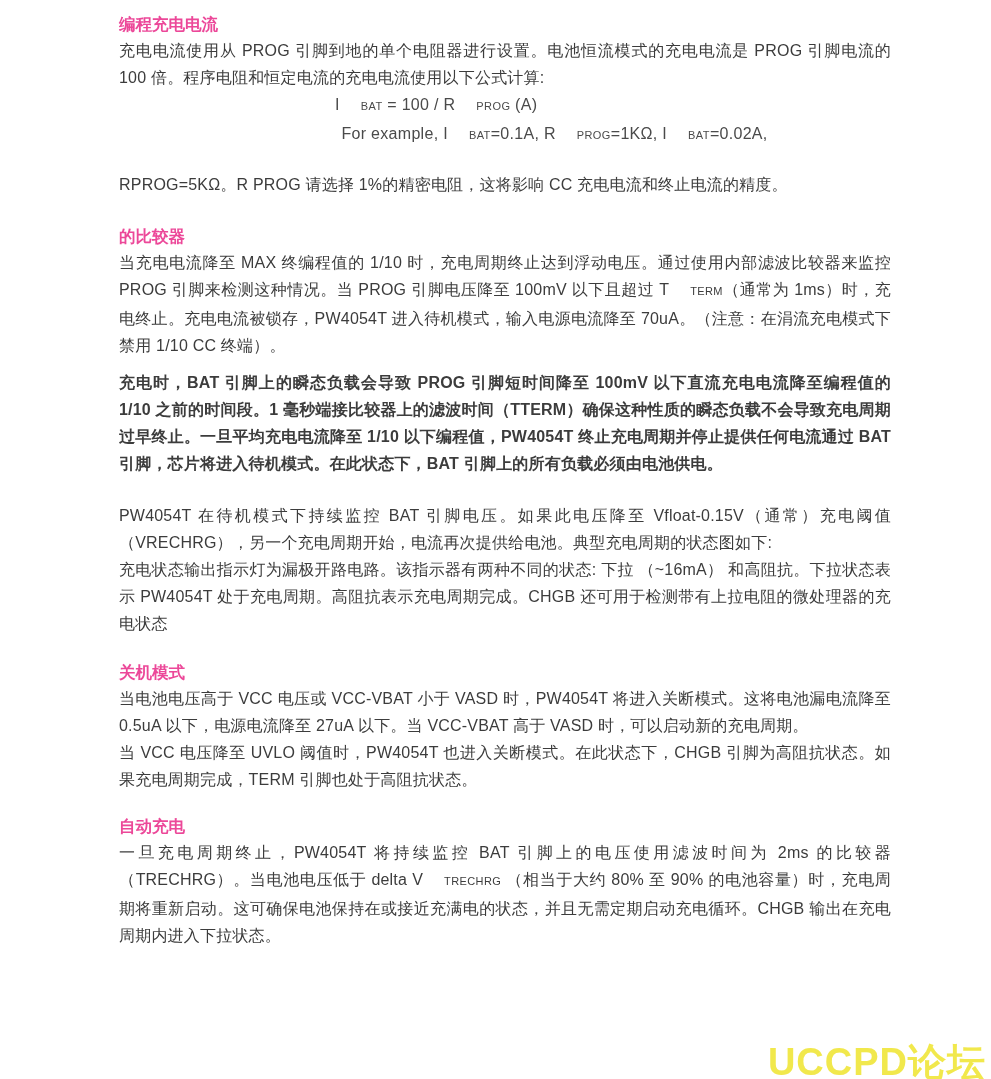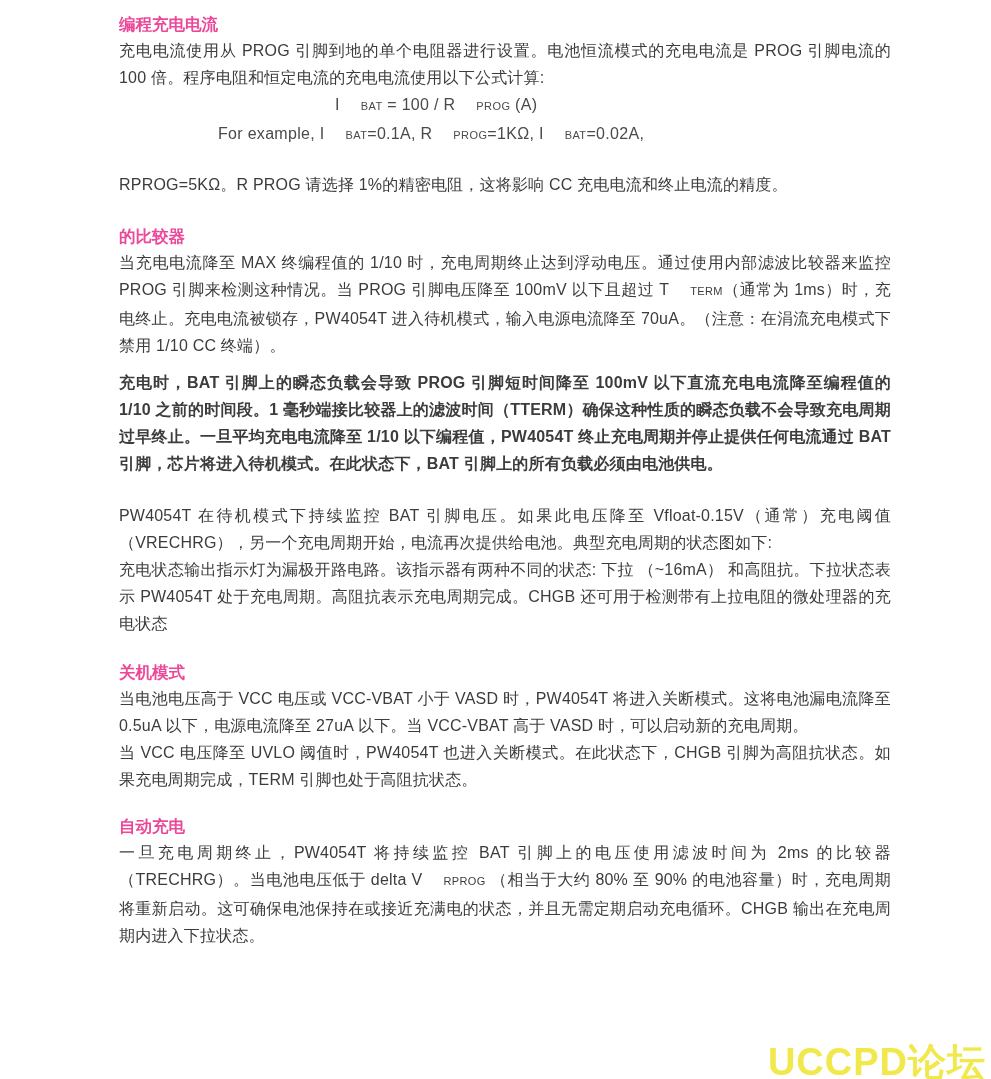--- a/index.html
+++ b/index.html
@@ -34,21 +34,21 @@
     text-align: justify;
     letter-spacing: 0.2px;
   }
   p.formula-line {
     text-align: left;
     padding-left: 216px;
     color: #4a4a4a;
     letter-spacing: 0.3px;
   }
   p.example-line {
-    text-align: left;
+    text-align: center;
     padding-left: 99px;
     color: #4a4a4a;
     letter-spacing: 0.3px;
   }
   .sc {
     font-size: 11px;
     letter-spacing: 0.4px;
     padding-left: 21px;
   }
   .mt18 { margin-top: 10px; font-weight: bold; }
@@ -83,17 +83,17 @@
   <p class="mt18"><span>充电时，BAT 引脚上的瞬态负载会导致 PROG 引脚短时间降至 100mV 以下直流充电电流降至编程值的 1/10 之前的时间段。1 毫秒端接比较器上的滤波时间（TTERM）确保这种性质的瞬态负载不会导致充电周期过早终止。一旦平均充电电流降至 1/10 以下编程值，PW4054T 终止充电周期并停止提供任何电流通过 BAT 引脚，芯片将进入待机模式。在此状态下，BAT 引脚上的所有负载必须由电池供电。</span></p>
   <p class="mt25"><span>PW4054T 在待机模式下持续监控 BAT 引脚电压。如果此电压降至 Vfloat-0.15V（通常）充电阈值（VRECHRG），另一个充电周期开始，电流再次提供给电池。典型充电周期的状态图如下:</span></p>
 
   <p><span>充电状态输出指示灯为漏极开路电路。该指示器有两种不同的状态: 下拉 （~16mA） 和高阻抗。下拉状态表示 PW4054T 处于充电周期。高阻抗表示充电周期完成。CHGB 还可用于检测带有上拉电阻的微处理器的充电状态</span></p>
 
   <h2 class="mt22">关机模式</h2>
   <p><span>当电池电压高于 VCC 电压或 VCC-VBAT 小于 VASD 时，PW4054T 将进入关断模式。这将电池漏电流降至 0.5uA 以下，电源电流降至 27uA 以下。当 VCC-VBAT 高于 VASD 时，可以启动新的充电周期。</span></p>
   <p><span>当 VCC 电压降至 UVLO 阈值时，PW4054T 也进入关断模式。在此状态下，CHGB 引脚为高阻抗状态。如果充电周期完成，TERM 引脚也处于高阻抗状态。</span></p>
 
   <h2 class="mt20">自动充电</h2>
-  <p><span>一旦充电周期终止，PW4054T 将持续监控 BAT 引脚上的电压使用滤波时间为 2ms 的比较器（TRECHRG）。当电池电压低于 delta V</span><span class="sc">RPROG</span><span> （相当于大约 80% 至 90% 的电池容量）时，充电周期将重新启动。这可确保电池保持在或接近充满电的状态，并且无需定期启动充电循环。CHGB 输出在充电周期内进入下拉状态。</span></p>
+  <p><span>一旦充电周期终止，PW4054T 将持续监控 BAT 引脚上的电压使用滤波时间为 2ms 的比较器（TRECHRG）。当电池电压低于 delta V</span><span class="sc">TRECHRG</span><span> （相当于大约 80% 至 90% 的电池容量）时，充电周期将重新启动。这可确保电池保持在或接近充满电的状态，并且无需定期启动充电循环。CHGB 输出在充电周期内进入下拉状态。</span></p>
 
 </div>
 
 <div class="watermark" style="color: rgb(241, 232, 76);">UCCPD论坛</div>
 
 </body></html>

